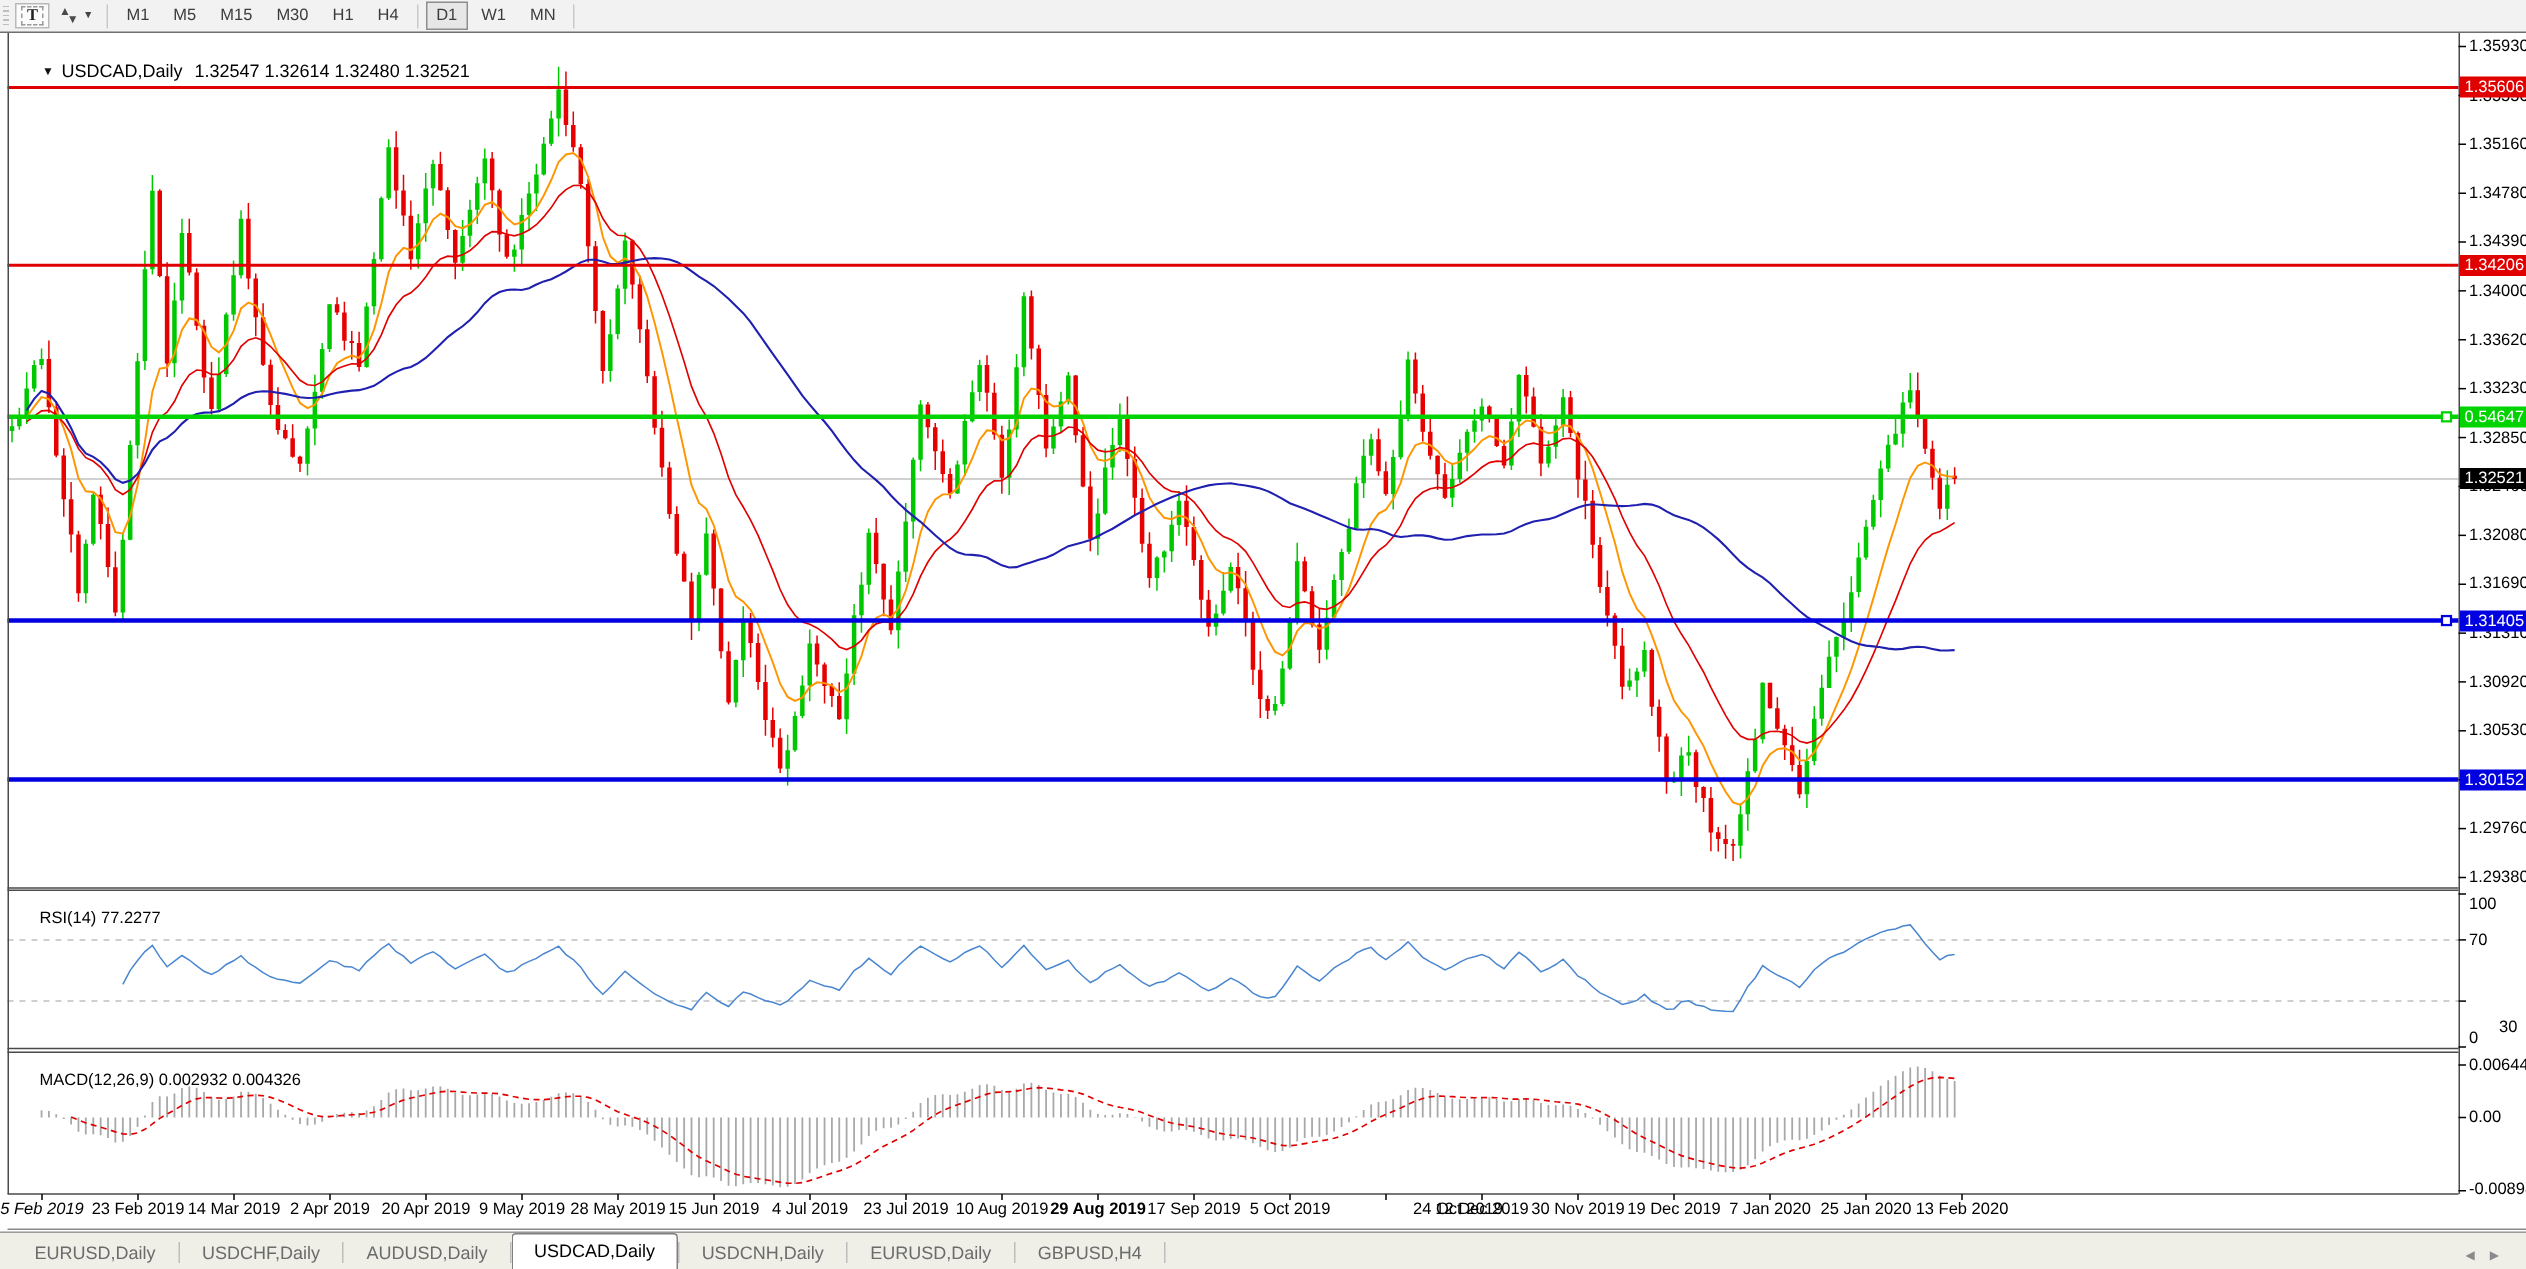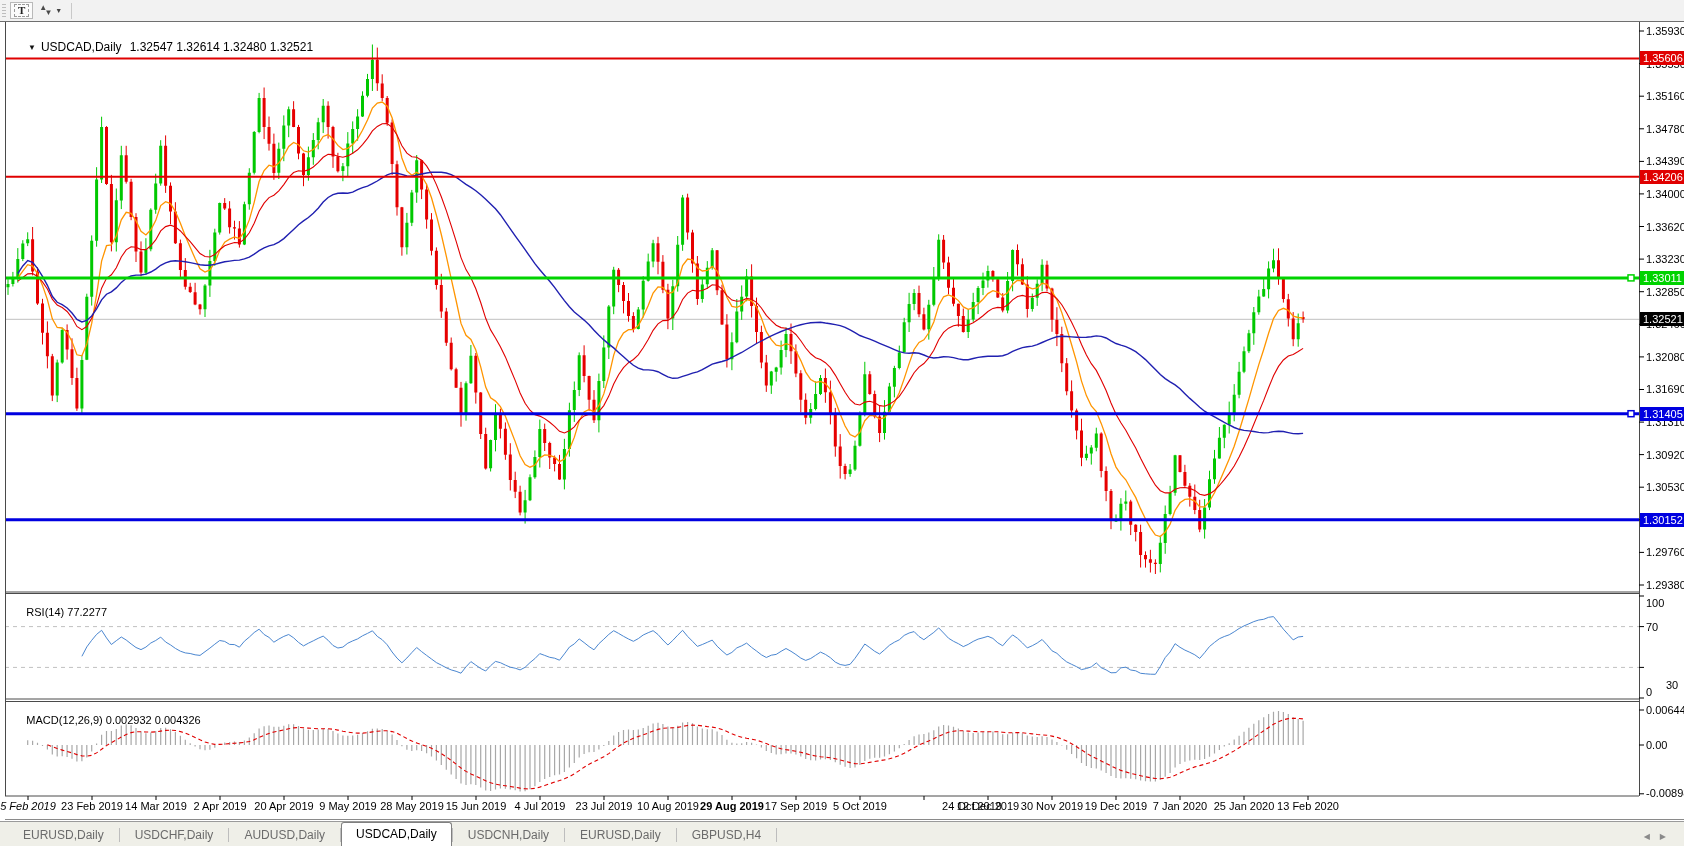--- a/index.html
+++ b/index.html
@@ -55,20 +55,33 @@
       <span class="t-glyph">T</span>
     </button>
     <button class="tool-btn">
       <span class="cycle-glyph">
         <span class="a1">▲</span>
         <span class="a2">▼</span>
       </span>
       <span class="caret">▼</span>
     </button>
     <div class="tb-sep"></div>
+    <div id="tfGroup" style="display:flex;align-items:center;">
+        <button class="tf-btn">M1</button>
+        <button class="tf-btn">M5</button>
+        <button class="tf-btn">M15</button>
+        <button class="tf-btn">M30</button>
+        <button class="tf-btn">H1</button>
+        <button class="tf-btn">H4</button>
+        <div class="tb-sep"></div>
+        <button class="tf-btn active">D1</button>
+        <button class="tf-btn">W1</button>
+        <button class="tf-btn">MN</button>
+        <div class="tb-sep"></div>
+      </div>
   </div>
 
   <div class="chart-area">
     <svg id="plot" width="1684" height="799">
         <line x1="5" y1="297.3" x2="1639" y2="297.3" stroke="#c0c0c0" stroke-width="1"></line>
         <line x1="5" y1="604.6" x2="1639" y2="604.6" stroke="#c0c0c0" stroke-width="1" stroke-dasharray="4 4"></line>
         <line x1="5" y1="645.4" x2="1639" y2="645.4" stroke="#c0c0c0" stroke-width="1" stroke-dasharray="4 4"></line>
         <g>
           <path d="M8.0 257.2V272.9M12.9 249.9V264.5M17.8 226.1V260.6M22.8 218.2V239.1M27.7 210.3V224.1M57.2 337.6V380.1M62.2 305.8V341.7M81.9 333.0V392.5M86.8 271.7V338.1M91.7 213.4V283.6M96.6 145.2V224.7M101.6 94.7V161.0M116.3 166.5V229.5M121.3 123.8V187.1M145.9 216.2V252.9M150.8 186.3V229.3M155.7 151.7V191.8M160.7 118.2V163.7M205.0 262.1V295.0M209.9 227.8V274.9M214.8 206.7V243.8M219.7 180.6V212.6M244.4 179.7V223.1M249.3 146.2V187.7M254.2 109.0V152.5M259.1 70.9V111.3M278.8 120.6V157.0M283.8 93.4V139.2M288.7 84.5V115.2M308.4 124.6V158.7M313.3 111.1V142.8M318.2 95.8V127.3M323.2 77.0V111.1M342.9 141.0V159.2M347.8 110.1V154.1M352.7 99.4V131.8M357.6 87.2V118.7M362.5 69.3V95.0M367.5 51.9V75.3M372.4 22.5V69.0M406.9 190.9V232.5M411.8 167.9V204.1M416.7 133.0V180.8M466.0 359.4V398.7M470.9 323.0V361.8M490.6 417.6V449.5M495.5 382.2V429.4M525.1 467.9V501.6M530.0 452.4V479.1M534.9 428.4V456.8M539.8 397.6V445.5M564.4 416.8V467.4M569.4 380.7V434.6M574.3 359.5V399.9M579.2 330.4V374.1M598.9 351.6V410.4M603.8 313.4V366.0M608.8 283.0V337.0M613.7 244.8V292.2M638.3 285.0V307.4M643.2 254.1V295.4M648.2 231.6V259.6M653.1 217.8V245.3M672.8 257.7V308.0M677.7 214.0V269.6M682.6 172.9V228.8M702.3 257.0V280.7M707.3 239.1V266.8M712.2 226.0V247.7M731.9 310.4V348.2M736.8 277.0V321.3M741.7 263.4V297.9M746.6 247.0V279.3M771.3 348.9V371.9M776.2 344.8V359.6M781.1 318.6V352.6M786.0 305.4V335.2M810.7 381.0V401.6M815.6 359.4V388.4M820.5 353.0V373.1M850.1 442.0V454.8M855.0 418.6V448.9M859.9 389.4V424.6M864.8 339.8V394.4M884.5 378.1V417.6M889.4 360.9V390.3M894.4 343.8V375.4M899.3 323.6V347.4M904.2 295.8V330.5M909.1 270.8V310.0M914.1 267.1V288.2M928.8 277.8V317.6M933.8 245.0V284.3M938.7 212.3V258.9M968.2 287.4V316.0M973.2 270.8V299.8M978.1 264.1V292.1M983.0 250.6V273.1M987.9 243.6V265.6M1007.6 250.0V291.3M1012.6 227.4V269.3M1032.3 271.6V289.6M1037.2 257.3V283.9M1042.1 237.3V269.3M1086.4 423.7V438.4M1091.3 423.1V442.6M1096.3 405.7V429.3M1116.0 492.4V500.0M1120.9 476.2V508.6M1125.8 468.5V488.5M1160.3 513.7V550.4M1165.2 483.5V531.8M1170.1 463.8V493.4M1175.1 432.8V473.7M1204.6 477.1V516.6M1209.5 448.7V488.1M1214.5 427.9V461.8M1219.4 405.0V436.6M1224.3 402.4V426.2M1229.2 379.6V411.5M1234.2 362.1V399.3M1239.1 339.9V376.3M1244.0 324.5V351.2M1248.9 307.8V331.1M1253.8 285.0V322.8M1258.8 267.8V292.7M1263.7 256.3V274.8M1268.6 239.4V276.4M1273.5 226.7V250.3M1298.2 291.5V324.7" stroke="#00c800" fill="none"></path>
           <path d="M6.5 262.1h3v3.2h-3zM11.4 255.3h3v6.8h-3zM16.3 237.0h3v18.3h-3zM21.3 221.4h3v15.6h-3zM26.2 217.3h3v4.0h-3zM55.7 340.5h3v33.0h-3zM60.7 307.9h3v32.6h-3zM80.4 337.9h3v48.5h-3zM85.3 274.7h3v63.1h-3zM90.2 218.8h3v56.0h-3zM95.1 157.5h3v61.2h-3zM100.1 105.1h3v52.4h-3zM114.8 178.3h3v41.9h-3zM119.8 133.3h3v45.1h-3zM144.4 227.3h3v23.4h-3zM149.3 187.7h3v39.6h-3zM154.2 161.5h3v26.2h-3zM159.2 123.8h3v37.7h-3zM203.5 263.6h3v23.6h-3zM208.4 239.1h3v24.5h-3zM213.3 210.6h3v28.5h-3zM218.2 180.9h3v29.7h-3zM242.9 182.3h3v40.3h-3zM247.8 150.7h3v31.5h-3zM252.7 110.1h3v40.7h-3zM257.6 76.1h3v34.0h-3zM277.3 126.8h3v24.0h-3zM282.3 103.6h3v23.2h-3zM287.2 87.3h3v16.2h-3zM306.9 135.3h3v17.8h-3zM311.8 117.9h3v17.3h-3zM316.7 100.2h3v17.7h-3zM321.7 83.7h3v16.5h-3zM341.4 144.3h3v4.8h-3zM346.3 121.4h3v22.9h-3zM351.2 107.0h3v14.4h-3zM356.1 94.4h3v12.6h-3zM361.0 73.8h3v20.6h-3zM366.0 57.0h3v16.8h-3zM370.9 37.7h3v19.3h-3zM405.4 200.8h3v24.5h-3zM410.3 170.4h3v30.3h-3zM415.2 138.3h3v32.2h-3zM464.5 361.2h3v31.4h-3zM469.4 333.7h3v27.5h-3zM489.1 418.0h3v28.3h-3zM494.0 392.9h3v25.2h-3zM523.6 478.2h3v12.3h-3zM528.5 455.3h3v22.9h-3zM533.4 435.0h3v20.3h-3zM538.3 407.0h3v28.0h-3zM562.9 427.0h3v30.5h-3zM567.9 388.2h3v38.9h-3zM572.8 367.9h3v20.2h-3zM577.7 333.2h3v34.7h-3zM597.4 359.0h3v39.2h-3zM602.3 325.6h3v33.5h-3zM607.3 284.5h3v41.1h-3zM612.2 247.7h3v36.8h-3zM636.8 287.6h3v19.4h-3zM641.7 258.7h3v28.9h-3zM646.7 239.5h3v19.3h-3zM651.6 221.3h3v18.1h-3zM671.3 264.3h3v32.2h-3zM676.2 222.8h3v41.5h-3zM681.1 175.5h3v47.3h-3zM700.8 262.4h3v14.6h-3zM705.8 245.7h3v16.6h-3zM710.7 228.3h3v17.4h-3zM730.4 320.3h3v17.0h-3zM735.3 289.6h3v30.7h-3zM740.2 274.7h3v14.9h-3zM745.1 254.6h3v20.0h-3zM769.8 349.6h3v13.8h-3zM774.7 345.6h3v4.1h-3zM779.6 327.9h3v17.6h-3zM784.5 311.9h3v16.1h-3zM809.2 387.0h3v8.8h-3zM814.1 371.9h3v15.1h-3zM819.0 356.0h3v15.9h-3zM848.6 447.4h3v4.5h-3zM853.5 423.7h3v23.7h-3zM858.4 392.0h3v31.7h-3zM863.3 352.2h3v39.9h-3zM883.0 389.8h3v21.3h-3zM887.9 364.6h3v25.1h-3zM892.9 346.0h3v18.7h-3zM897.8 330.4h3v15.5h-3zM902.7 300.2h3v30.2h-3zM907.6 281.9h3v18.3h-3zM912.6 270.9h3v11.0h-3zM927.3 282.7h3v24.6h-3zM932.3 256.1h3v26.7h-3zM937.2 217.7h3v38.4h-3zM966.7 297.4h3v12.5h-3zM971.7 279.9h3v17.5h-3zM976.6 265.9h3v14.0h-3zM981.5 258.4h3v7.5h-3zM986.4 249.0h3v9.4h-3zM1006.1 259.0h3v29.4h-3zM1011.1 228.0h3v31.0h-3zM1030.8 275.8h3v11.2h-3zM1035.7 261.7h3v14.1h-3zM1040.6 242.8h3v18.9h-3zM1084.9 431.7h3v4.2h-3zM1089.8 425.6h3v6.0h-3zM1094.8 411.4h3v14.3h-3zM1114.5 498.5h3v1.0h-3zM1119.4 481.7h3v16.8h-3zM1124.3 479.5h3v2.2h-3zM1158.8 520.8h3v21.1h-3zM1163.7 492.1h3v28.8h-3zM1168.6 470.9h3v21.2h-3zM1173.6 433.2h3v37.6h-3zM1203.1 485.4h3v22.1h-3zM1208.0 457.2h3v28.2h-3zM1213.0 436.5h3v20.7h-3zM1217.9 415.8h3v20.8h-3zM1222.8 402.7h3v13.1h-3zM1227.7 392.0h3v10.6h-3zM1232.7 372.8h3v19.3h-3zM1237.6 349.7h3v23.0h-3zM1242.5 329.2h3v20.5h-3zM1247.4 311.3h3v17.9h-3zM1252.3 290.3h3v21.0h-3zM1257.3 274.5h3v15.8h-3zM1262.2 267.1h3v7.3h-3zM1267.1 246.4h3v20.8h-3zM1272.0 238.2h3v8.2h-3zM1296.7 301.2h3v16.0h-3z" fill="#00c800"></path>
@@ -178,21 +191,21 @@
         <div class="tick-label" style="top: 557px;">1.29380</div>
         <div class="tick-label" style="top: 575px;">100</div>
         <div class="tick-label" style="top: 598.6px;">70</div>
         <div class="tick-label" style="top: 657px; margin-left: 20px;">30</div>
         <div class="tick-label" style="top: 664px;">0</div>
         <div class="tick-label" style="top: 682px;">0.006448</div>
         <div class="tick-label" style="top: 717px;">0.00</div>
         <div class="tick-label" style="top: 765px;">-0.008982</div>
         <div class="badge" style="top: 29.404px; background: rgb(224, 0, 0);">1.35606</div>
         <div class="badge" style="top: 147.816px; background: rgb(224, 0, 0);">1.34206</div>
-        <div class="badge" style="top: 248.889px; background: rgb(0, 211, 0);">1.33011</div>
+        <div class="badge" style="top: 248.889px; background: rgb(0, 211, 0);">0.54647</div>
         <div class="badge" style="top: 384.725px; background: rgb(0, 0, 224);">1.31405</div>
         <div class="badge" style="top: 490.704px; background: rgb(0, 0, 224);">1.30152</div>
         <div class="badge" style="top: 290.334px; background: rgb(0, 0, 0);">1.32521</div>
       </div>
     <div id="dateLabels">
         <div class="date-label" style="left: 28px; font-style: italic;">5 Feb 2019</div>
         <div class="date-label" style="left: 92px;">23 Feb 2019</div>
         <div class="date-label" style="left: 156px;">14 Mar 2019</div>
         <div class="date-label" style="left: 220px;">2 Apr 2019</div>
         <div class="date-label" style="left: 284px;">20 Apr 2019</div>

